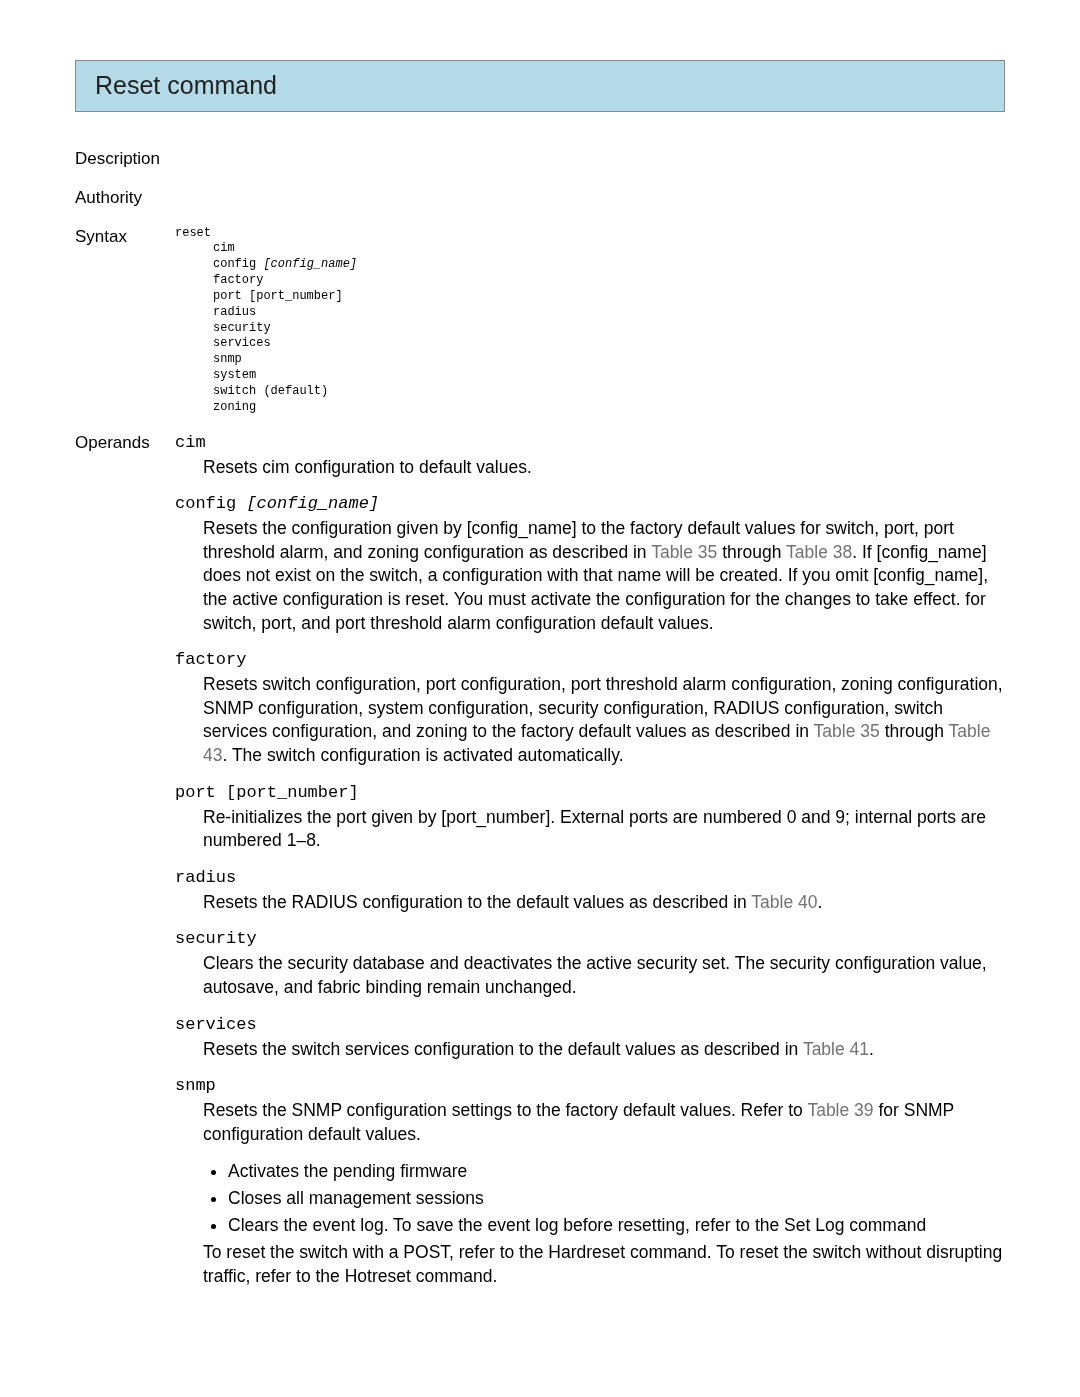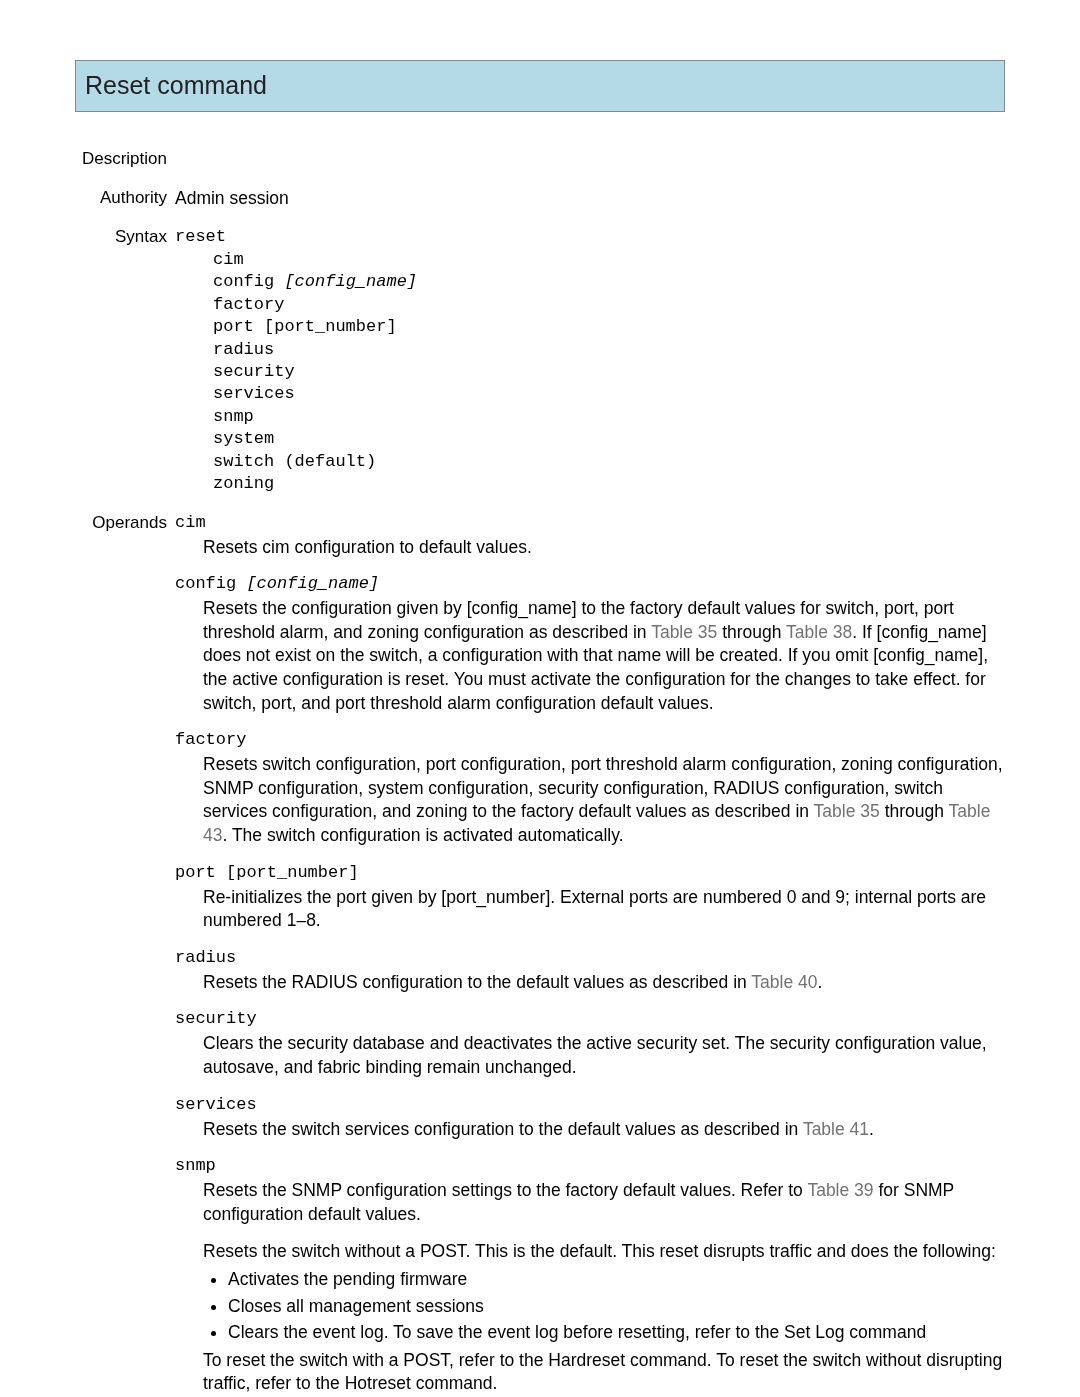--- a/index.html
+++ b/index.html
@@ -9,47 +9,47 @@
     width: 1080px;
     margin: 0 auto;
     padding: 60px 75px 40px 75px;
     color: #000;
     font-size: 17.5px;
     line-height: 1.35;
   }
   .title-box {
     border: 1px solid #888;
     background: #b4dae8;
-    padding: 8px 9px;
+    padding: 8px 19px;
     margin-bottom: 36px;
   }
   .title-box h1 {
     font-size: 25px;
     font-weight: normal;
     color: #222;
   }
   .entry {
     display: flex;
     align-items: flex-start;
     margin-bottom: 6px;
   }
   .label-col {
     width: 100px;
     flex: 0 0 100px;
-    text-align: right;
+    text-align: left;
     padding-right: 8px;
     font-size: 17px;
   }
   .content-col {
     flex: 1;
   }
   .spacer-top { margin-top: 16px; }
   .mono {
     font-family: "Courier New", monospace;
-    font-size: 17px;
+    font-size: 12px;
   }
   .italic { font-style: italic; margin-top: 44px; }
   .syntax-block .mono { line-height: 1.32; }
   .syntax-indent { padding-left: 38px; }
   .operand {
     margin-bottom: 14px;
   }
   .operand-term {
     font-family: "Courier New", monospace;
     font-size: 17px;
@@ -72,21 +72,20 @@
 <div class="title-box">
   <h1>Reset command</h1>
 </div>
 
 <div class="entry">
   <div class="label-col">Description</div>
 </div>
 
 <div class="entry spacer-top">
   <div class="label-col">Authority</div>
-  <div class="content-col">Admin session</div>
 </div>
 
 <div class="entry spacer-top syntax-block">
   <div class="label-col">Syntax</div>
   <div class="content-col">
     <div class="mono">reset</div>
     <div class="syntax-indent">
       <div class="mono">cim</div>
       <div class="mono"><span>config </span><span class="italic">[config_name]</span></div>
       <div class="mono">factory</div>
@@ -151,21 +150,20 @@
 
     <div class="operand">
       <div class="operand-term">snmp</div>
       <div class="operand-desc">
         <span>Resets the SNMP configuration settings to the factory default values. Refer to </span><span class="link">Table 39</span><span> for SNMP configuration default values.</span>
       </div>
     </div>
 
     <div class="operand">
       <div class="operand-desc">
-        <div>Resets the switch without a POST. This is the default. This reset disrupts traffic and does the following:</div>
         <ul class="bullets">
           <li>Activates the pending firmware</li>
           <li>Closes all management sessions</li>
           <li>Clears the event log. To save the event log before resetting, refer to the Set Log command</li>
         </ul>
         <div>To reset the switch with a POST, refer to the Hardreset command. To reset the switch without disrupting traffic, refer to the Hotreset command.</div>
       </div>
     </div>
 
   </div>

